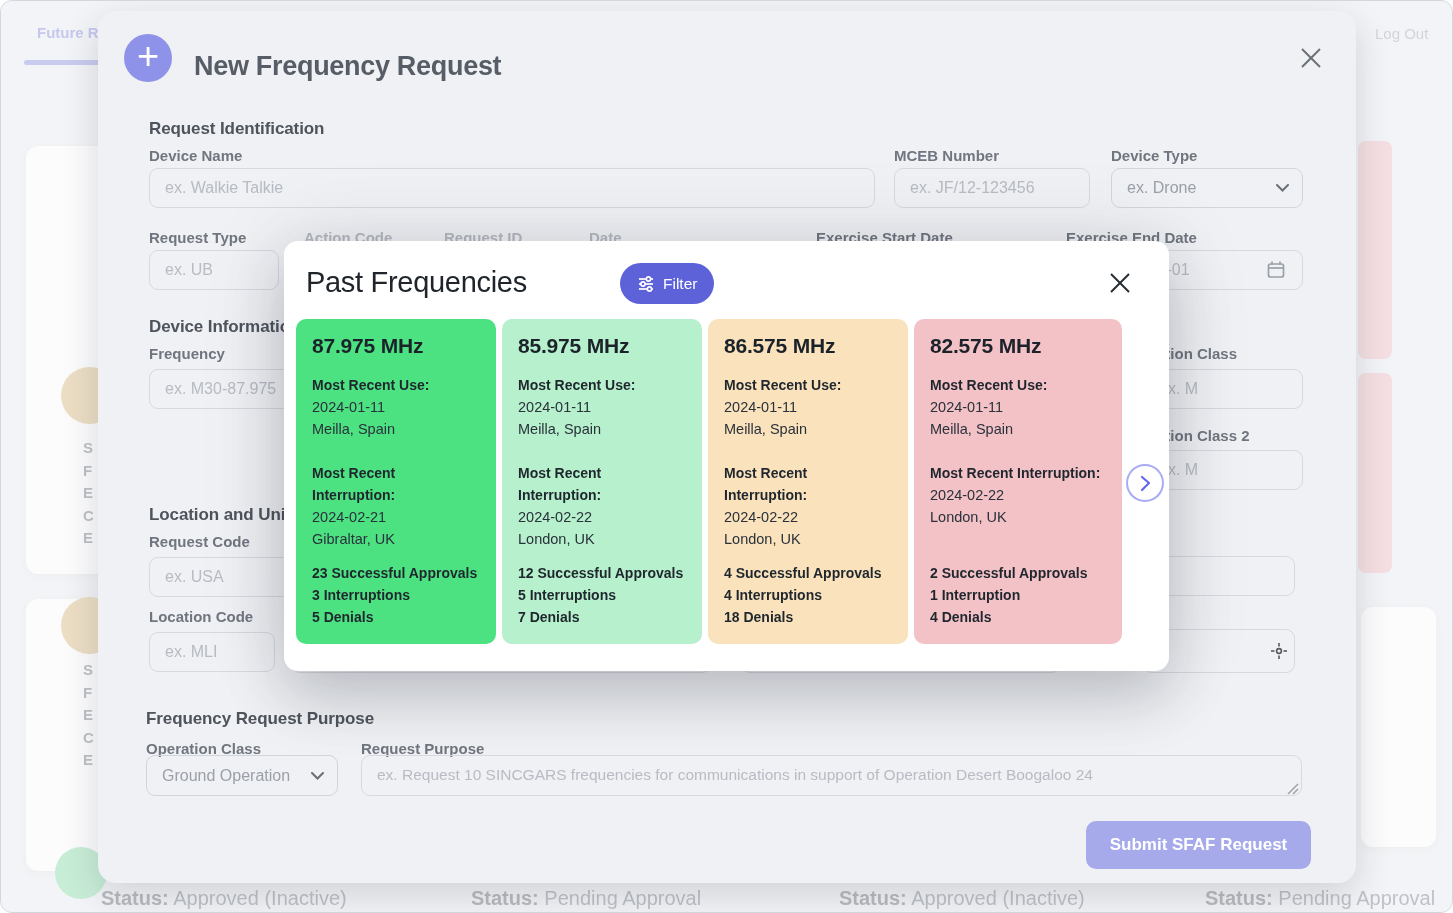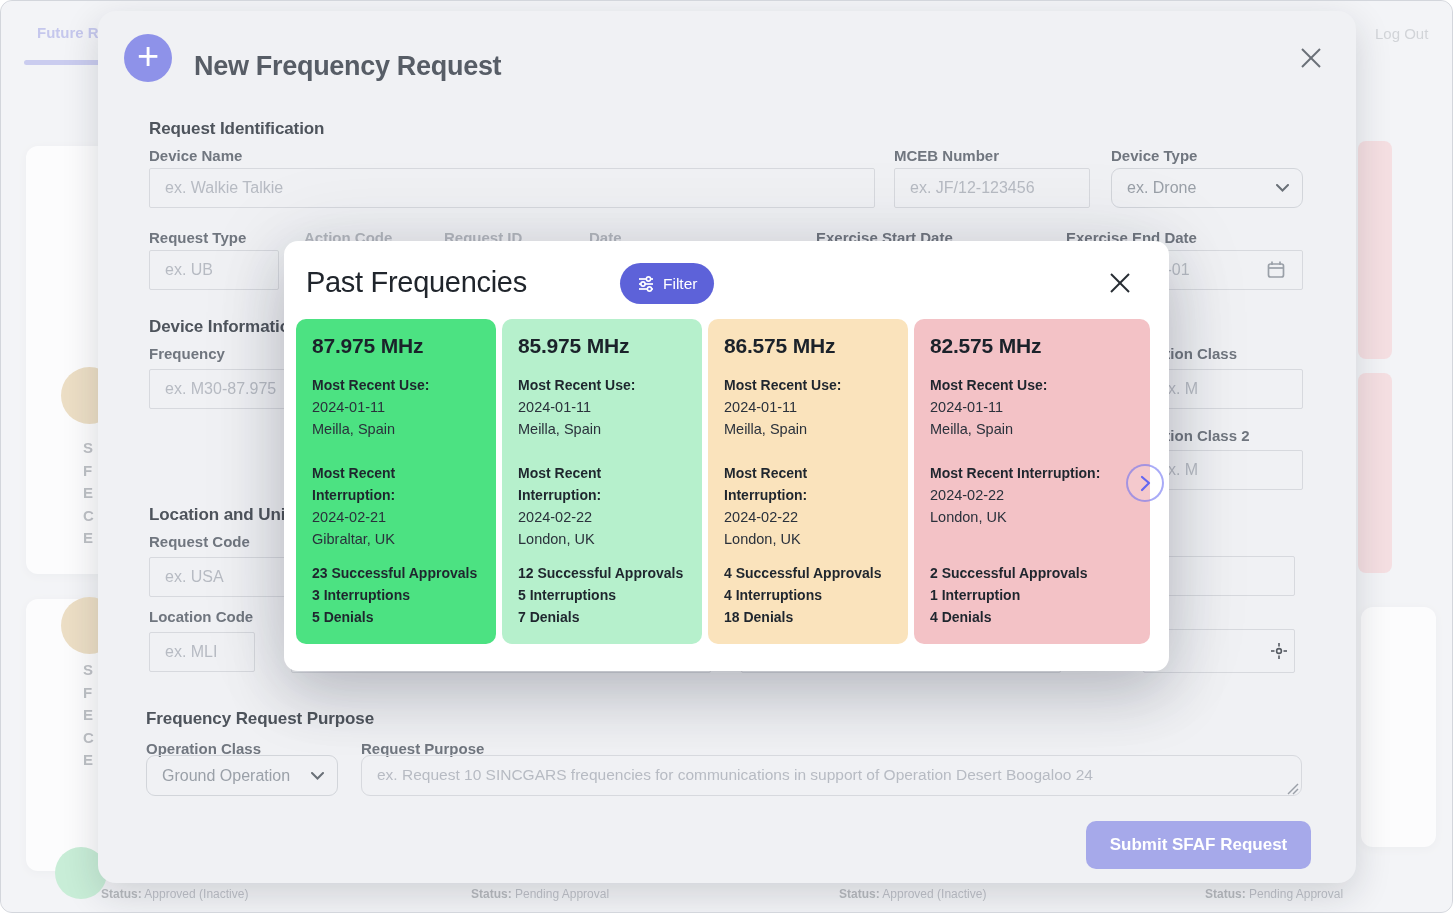--- a/index.html
+++ b/index.html
@@ -9,35 +9,35 @@
 
   
   .bg-layer { position:absolute; inset:0; z-index:1; }
   .bg-tab-label { position:absolute; left:36px; top:23px; font-size:15px; font-weight:700; color:#7c82d8; }
   .bg-tab-underline { position:absolute; left:23px; top:59px; width:140px; height:5px; border-radius:3px; background:#898edd; }
   .bg-logout { position:absolute; left:1374px; top:24px; font-size:15px; color:#9aa0a8; }
   .bg-card { position:absolute; background:#fff; border-radius:12px; box-shadow:0 2px 8px rgba(40,45,60,.08); }
   .bg-circle { position:absolute; border-radius:50%; }
   .bg-line { position:absolute; font-size:15px; font-weight:600; color:#6d737c; line-height:22.5px; }
   .bg-sliver { position:absolute; background:#eeb9bf; border-radius:8px; }
-  .bg-status { position:absolute; top:886px; font-size:12px; color:#6b7280; white-space:nowrap; }
+  .bg-status { position:absolute; top:886px; font-size:20px; color:#6b7280; white-space:nowrap; }
   .bg-status b { font-weight:700; color:#5d646d; }
   .dim-overlay { position:absolute; inset:0; z-index:2; background:rgba(250,250,252,0.58); }
 
   
   .modal { position:absolute; left:97px; top:10px; width:1258px; height:872px; z-index:3;
            background:#f0f1f4; border-radius:18px; box-shadow:0 12px 36px rgba(25,30,45,.16); }
   .m-plus { position:absolute; left:26px; top:23px; width:48px; height:48px; border-radius:50%;
             background:#8e92e9; color:#fff; font-size:38px; font-weight:300; line-height:44px; text-align:center; }
   .m-title { position:absolute; left:96px; top:40px; font-size:27px; font-weight:800; color:#575d66; letter-spacing:-0.3px; }
   .m-close { position:absolute; left:1200px; top:34px; width:26px; height:26px; cursor:pointer; }
   .sec { position:absolute; font-size:17px; font-weight:700; color:#4e545c; letter-spacing:-0.1px; }
   .lbl { position:absolute; font-size:15px; font-weight:700; color:#70767f; white-space:nowrap; }
   .lbl-faded { color:#b3b7be; }
-  .inp { position:absolute; height:40px; border:1.5px solid #d7d9de; border-radius:2px; background:transparent;
+  .inp { position:absolute; height:40px; border:1.5px solid #d7d9de; border-radius:9px; background:transparent;
          font-family:"Liberation Sans",sans-serif; font-size:16px; color:#4c1d95; padding:0 15px; outline:none; }
   .inp::placeholder { color:#b7bbc3; }
   .sel { position:absolute; height:40px; border:1.5px solid #d2d5da; border-radius:9px; background:transparent;
          display:flex; align-items:center; justify-content:space-between; padding:0 13px 0 15px;
          font-size:16px; color:#9aa0a8; cursor:pointer; }
   .icon-abs { position:absolute; }
   .m-textarea { position:absolute; border:1.5px solid #d7d9de; border-radius:9px; background:transparent; resize:none;
          font-family:"Liberation Sans",sans-serif; font-size:15.5px; color:#5d646d; padding:10px 15px; outline:none; }
   .m-textarea::placeholder { color:#b7bbc3; }
   .submit-btn { position:absolute; left:988px; top:810px; width:225px; height:48px; border:none; border-radius:10px;
@@ -47,21 +47,21 @@
   .pf-modal { position:absolute; left:283px; top:240px; width:885px; height:430px; z-index:4;
               background:#fff; border-radius:14px;
               box-shadow:0 24px 60px rgba(30,35,55,.22), 0 0 90px rgba(30,35,55,.10); }
   .pf-title { position:absolute; left:22px; top:25px; font-size:29px; font-weight:500; color:#20252c; letter-spacing:-0.3px; }
   .pf-filter { position:absolute; left:336px; top:22px; height:41px; padding:0 17px; border:none; border-radius:21px;
                background:#5d62d9; color:#fff; display:flex; align-items:center; gap:8px;
                font-family:"Liberation Sans",sans-serif; font-size:15.5px; cursor:pointer; }
   .pf-close { position:absolute; left:822px; top:28px; width:28px; height:28px; cursor:pointer; }
   .pf-cards { position:absolute; left:12px; top:78px; display:flex; gap:6px; }
   .pf-card { width:200px; height:325px; border-radius:10px; padding:15px 16px 16px; display:flex; flex-direction:column; }
-  .pf-card:last-child { width:236px; }
+  .pf-card:last-child { width:208px; }
   .pf-freq { font-size:21px; font-weight:800; color:#1b222a; margin-bottom:16px; letter-spacing:-0.2px; }
   .pf-lbl { font-size:14px; font-weight:700; color:#1f262e; line-height:22px; }
   .pf-val { font-size:14.5px; color:#2a313b; line-height:22px; }
   .pf-block2 { margin-top:22px; }
   .pf-stats { margin-top:auto; }
   .pf-stats div { font-size:14px; font-weight:700; color:#1f262e; line-height:22px; }
   .pf-next { position:absolute; left:842px; top:223px; width:38px; height:38px; border-radius:50%;
              border:2px solid rgba(99,102,241,.55); background:rgba(255,255,255,.12);
              display:flex; align-items:center; justify-content:center; cursor:pointer; }
 </style>
@@ -156,21 +156,21 @@
     <input class="inp" style="left: 51px; top: 358px; width: 560px;" placeholder="ex. M30-87.975">
     <div class="lbl" style="left:1044px; top:334px;">Station Class</div>
     <input class="inp" style="left: 1045px; top: 358px; width: 160px;" placeholder="ex. M">
     <div class="lbl" style="left:1044px; top:416px;">Station Class 2</div>
     <input class="inp" style="left: 1045px; top: 439px; width: 160px;" placeholder="ex. M">
 
     <div class="sec" style="left:51px; top:494px;">Location and Unit Information</div>
     <div class="lbl" style="left:51px; top:522px;">Request Code</div>
     <input class="inp" style="left: 51px; top: 546px; width: 152px;" placeholder="ex. USA">
     <div class="lbl" style="left:51px; top:597px;">Location Code</div>
-    <input class="inp" style="left: 51px; top: 621px; width: 106px;" placeholder="ex. MLI">
+    <input class="inp" style="left: 51px; top: 621px; width: 126px;" placeholder="ex. MLI">
     <input class="inp" style="left: 193px; top: 621px; width: 420px; height: 41px;">
     <input class="inp" style="left: 643px; top: 621px; width: 320px; height: 41px;">
     <input class="inp" style="left: 1045px; top: 545px; width: 152px;">
     <input class="inp" style="left: 1045px; top: 618px; width: 152px; height: 44px; padding-right: 38px;">
     <svg class="icon-abs" style="left:1172px; top:631px;" width="18" height="18" viewBox="0 0 18 18">
         <circle cx="9" cy="9" r="2.4" fill="none" stroke="#565b62" stroke-width="1.6"></circle>
         <line x1="1" y1="9" x2="4.5" y2="9" stroke="#565b62" stroke-width="1.6"></line>
         <line x1="13.5" y1="9" x2="17" y2="9" stroke="#565b62" stroke-width="1.6"></line>
         <line x1="9" y1="1" x2="9" y2="4.5" stroke="#565b62" stroke-width="1.6"></line>
         <line x1="9" y1="13.5" x2="9" y2="17" stroke="#565b62" stroke-width="1.6"></line>

